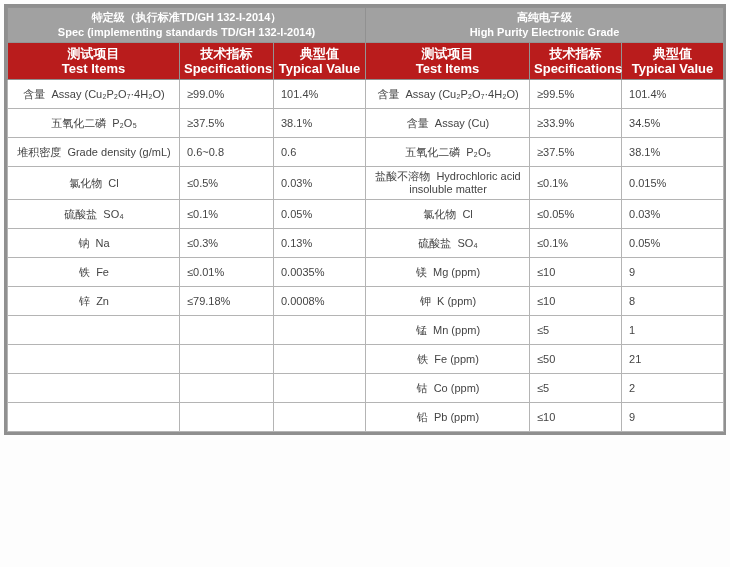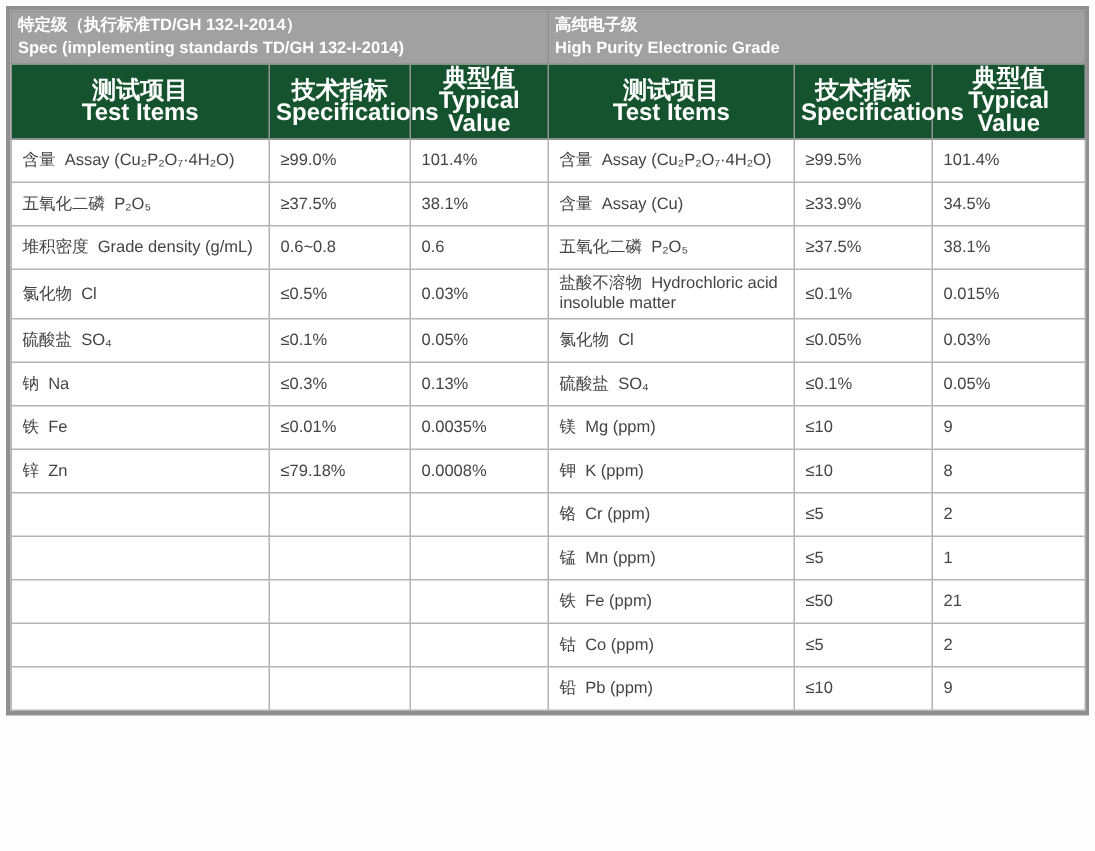--- a/index.html
+++ b/index.html
@@ -25,53 +25,53 @@
     border-collapse: collapse;
     table-layout: fixed;
   }
   
   th.grade-title {
     background: #a1a1a1;
     color: #ffffff;
     font-weight: bold;
     font-size: 11px;
     line-height: 15px;
-    text-align: left;
+    text-align: center;
     vertical-align: middle;
     height: 34px;
     border: 1px solid #919191;
     border-bottom: 1px solid #949494;
     padding: 2px 4px;
   }
   th.col-header {
-    background: #14532d;
+    background: #b91c1c;
     color: #ffffff;
     font-weight: bold;
-    font-size: 16px;
+    font-size: 13px;
     line-height: 15px;
     text-align: center;
     vertical-align: middle;
     height: 37px;
     border: 1px solid #949494;
     border-bottom: 1px solid #8f8f8f;
     padding: 2px 4px;
   }
   
   td {
     border: 1px solid #b4b4b4;
     height: 29px;
     font-size: 11px;
     line-height: 13px;
     color: #444444;
     vertical-align: middle;
     padding: 3px 6px 3px 7px;
     background: #ffffff;
     overflow: hidden;
   }
-  td.item { white-space: pre-wrap; }
+  td.item { white-space: pre-wrap; text-align: center; }
 </style>
 </head>
 <body>
 
 <div class="page">
   <div class="table-frame">
     <table class="spec-table">
       <colgroup>
         <col style="width:172px">
           <col style="width:94px">
@@ -180,28 +180,20 @@
           <td>≤79.18%</td>
           <td>0.0008%</td>
           <td class="item">钾  K (ppm)</td>
           <td>≤10</td>
           <td>8</td>
         </tr>
         <tr>
           <td class="item"></td>
           <td></td>
           <td></td>
-          <td class="item">铬  Cr (ppm)</td>
-          <td>≤5</td>
-          <td>2</td>
-        </tr>
-        <tr>
-          <td class="item"></td>
-          <td></td>
-          <td></td>
           <td class="item">锰  Mn (ppm)</td>
           <td>≤5</td>
           <td>1</td>
         </tr>
         <tr>
           <td class="item"></td>
           <td></td>
           <td></td>
           <td class="item">铁  Fe (ppm)</td>
           <td>≤50</td>

